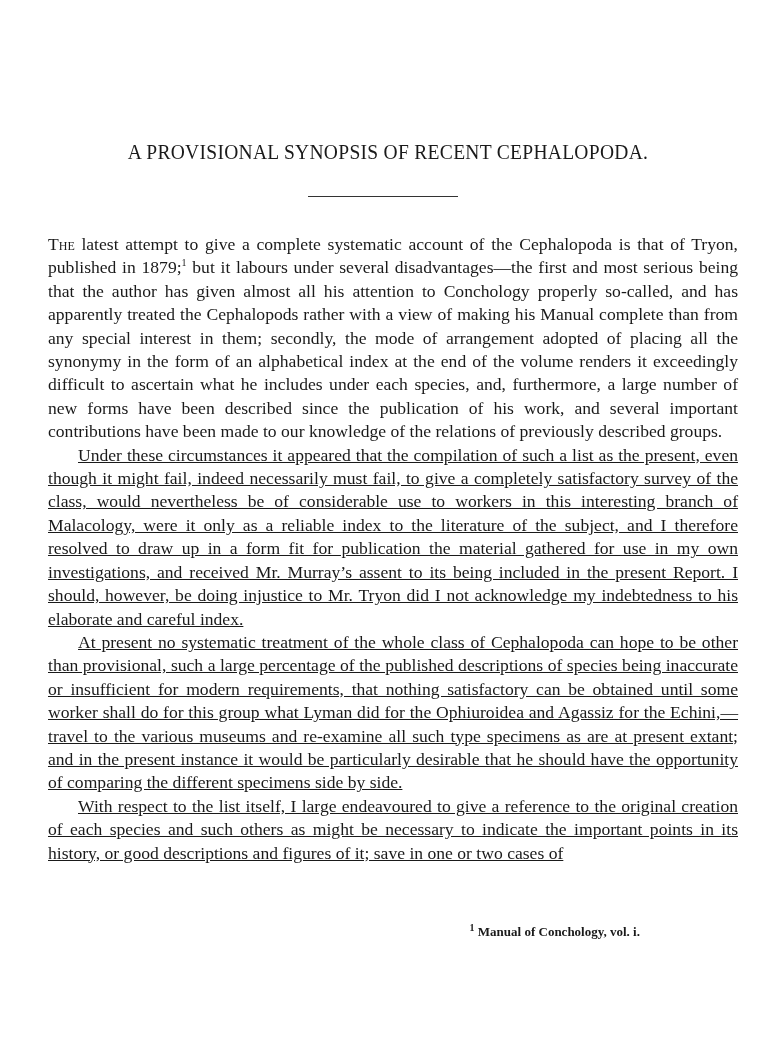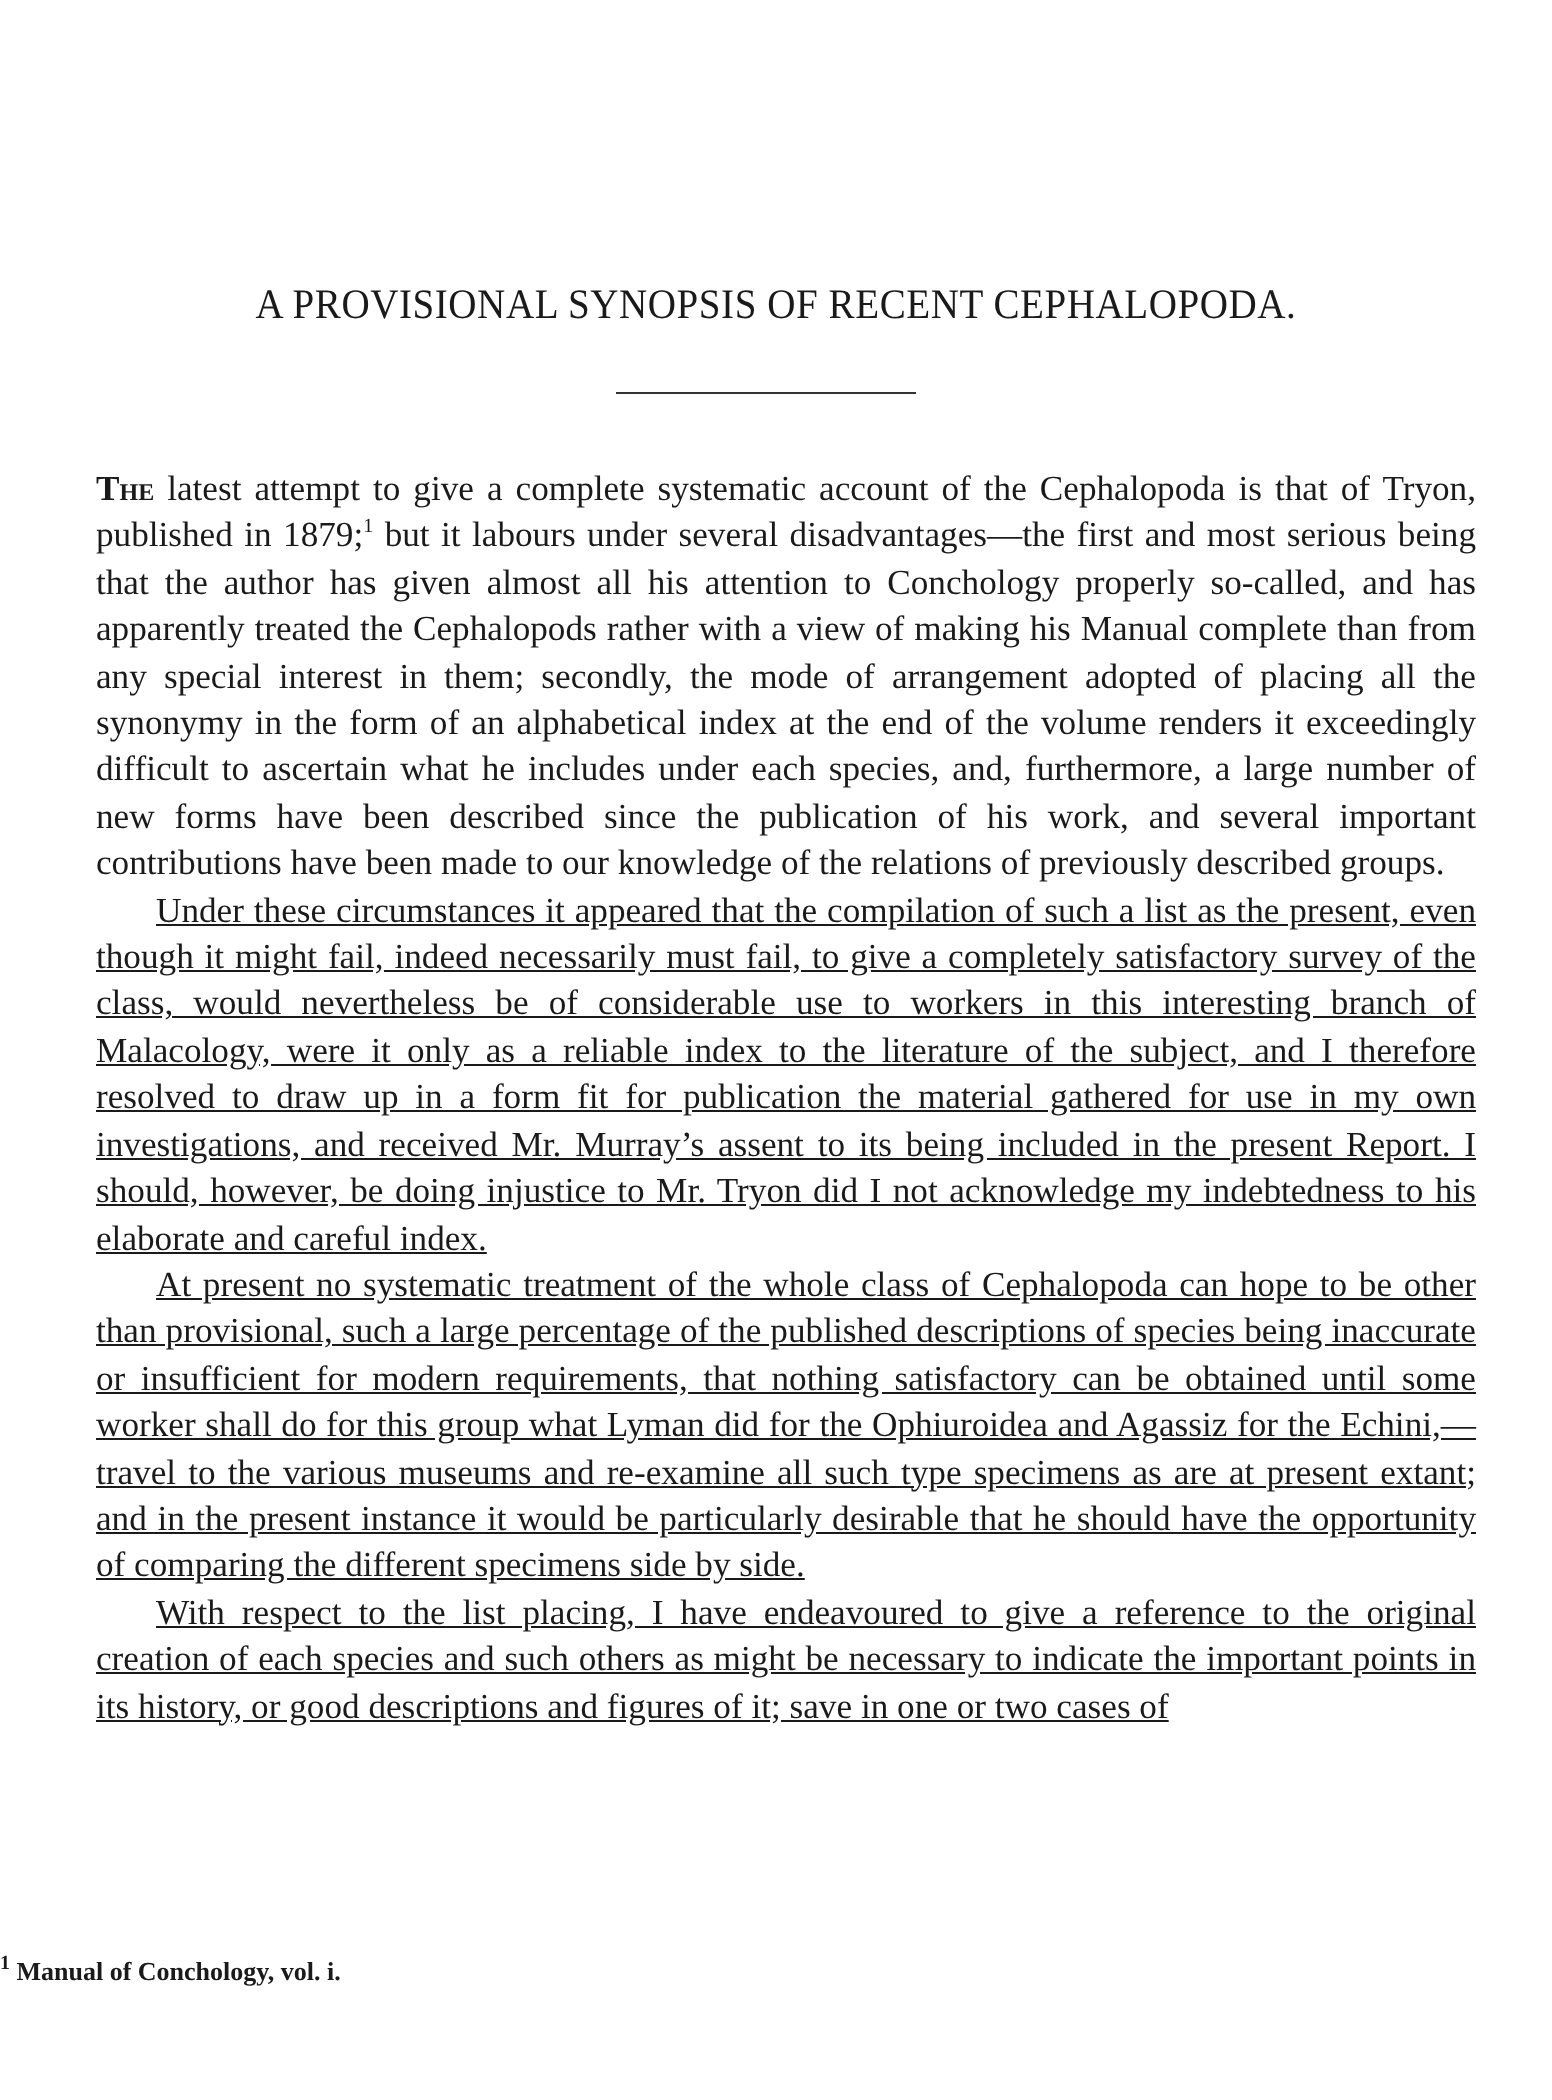--- a/index.html
+++ b/index.html
@@ -6,31 +6,31 @@
   body { width: 776px; height: 1050px; position: relative; overflow: hidden;
          font-family: "Liberation Serif", "DejaVu Serif", serif; color: #1a1a1a; }
   .title { position: absolute; top: 140px; left: 0; width: 776px; text-align: center;
            font-size: 21px; letter-spacing: 0.3px; transform: scaleX(0.93); }
   .rule { position: absolute; top: 196px; left: 308px; width: 150px; height: 0;
           border-top: 1.5px solid #333; }
   .body { position: absolute; top: 233px; left: 48px; width: 690px;
           font-size: 17.6px; line-height: 23.4px; text-align: justify; }
   .body p { margin: 0; text-indent: 0; }
   .body p.indent { text-indent: 30px; text-decoration: underline; }
-  .smallcaps { font-variant: small-caps; font-weight: bold; margin-top: 16px; }
+  .smallcaps { font-variant: small-caps; font-weight: normal; margin-top: 16px; }
   sup { font-size: 10px; line-height: 0; vertical-align: super; }
-  .footnote { position: absolute; top: 978px; left: 0; width: 640px; text-align: left;
+  .footnote { position: absolute; top: 924px; left: 0; width: 640px; text-align: right;
               font-size: 13px; font-weight: bold; }
 </style>
 </head>
 <body>
 
 <div class="title">A PROVISIONAL SYNOPSIS OF RECENT CEPHALOPODA.</div>
 <div class="rule"></div>
 
 <div class="body">
   <p><span class="smallcaps">The</span><span> latest attempt to give a complete systematic account of the Cephalopoda is that of Tryon, published in 1879;</span><sup>1</sup><span> but it labours under several disadvantages—the first and most serious being that the author has given almost all his attention to Conchology properly so-called, and has apparently treated the Cephalopods rather with a view of making his Manual complete than from any special interest in them; secondly, the mode of arrangement adopted of placing all the synonymy in the form of an alphabetical index at the end of the volume renders it exceedingly difficult to ascertain what he includes under each species, and, furthermore, a large number of new forms have been described since the publication of his work, and several important contributions have been made to our knowledge of the relations of previously described groups.</span></p>
   <p class="indent">Under these circumstances it appeared that the compilation of such a list as the present, even though it might fail, indeed necessarily must fail, to give a completely satisfactory survey of the class, would nevertheless be of considerable use to workers in this interesting branch of Malacology, were it only as a reliable index to the literature of the subject, and I therefore resolved to draw up in a form fit for publication the material gathered for use in my own investigations, and received Mr. Murray’s assent to its being included in the present Report.  I should, however, be doing injustice to Mr. Tryon did I not acknowledge my indebtedness to his elaborate and careful index.</p>
   <p class="indent">At present no systematic treatment of the whole class of Cephalopoda can hope to be other than provisional, such a large percentage of the published descriptions of species being inaccurate or insufficient for modern requirements, that nothing satisfactory can be obtained until some worker shall do for this group what Lyman did for the Ophiuroidea and Agassiz for the Echini,—travel to the various museums and re-examine all such type specimens as are at present extant; and in the present instance it would be particularly desirable that he should have the opportunity of comparing the different specimens side by side.</p>
-  <p class="indent">With respect to the list placing, I have endeavoured to give a reference to the original creation of each species and such others as might be necessary to indicate the important points in its history, or good descriptions and figures of it; save in one or two cases of</p>
+  <p class="indent">With respect to the list itself, I large endeavoured to give a reference to the original creation of each species and such others as might be necessary to indicate the important points in its history, or good descriptions and figures of it; save in one or two cases of</p>
 </div>
 
 <div class="footnote"><sup>1</sup><span> Manual of Conchology, vol. i.</span></div>
 
 </body></html>

